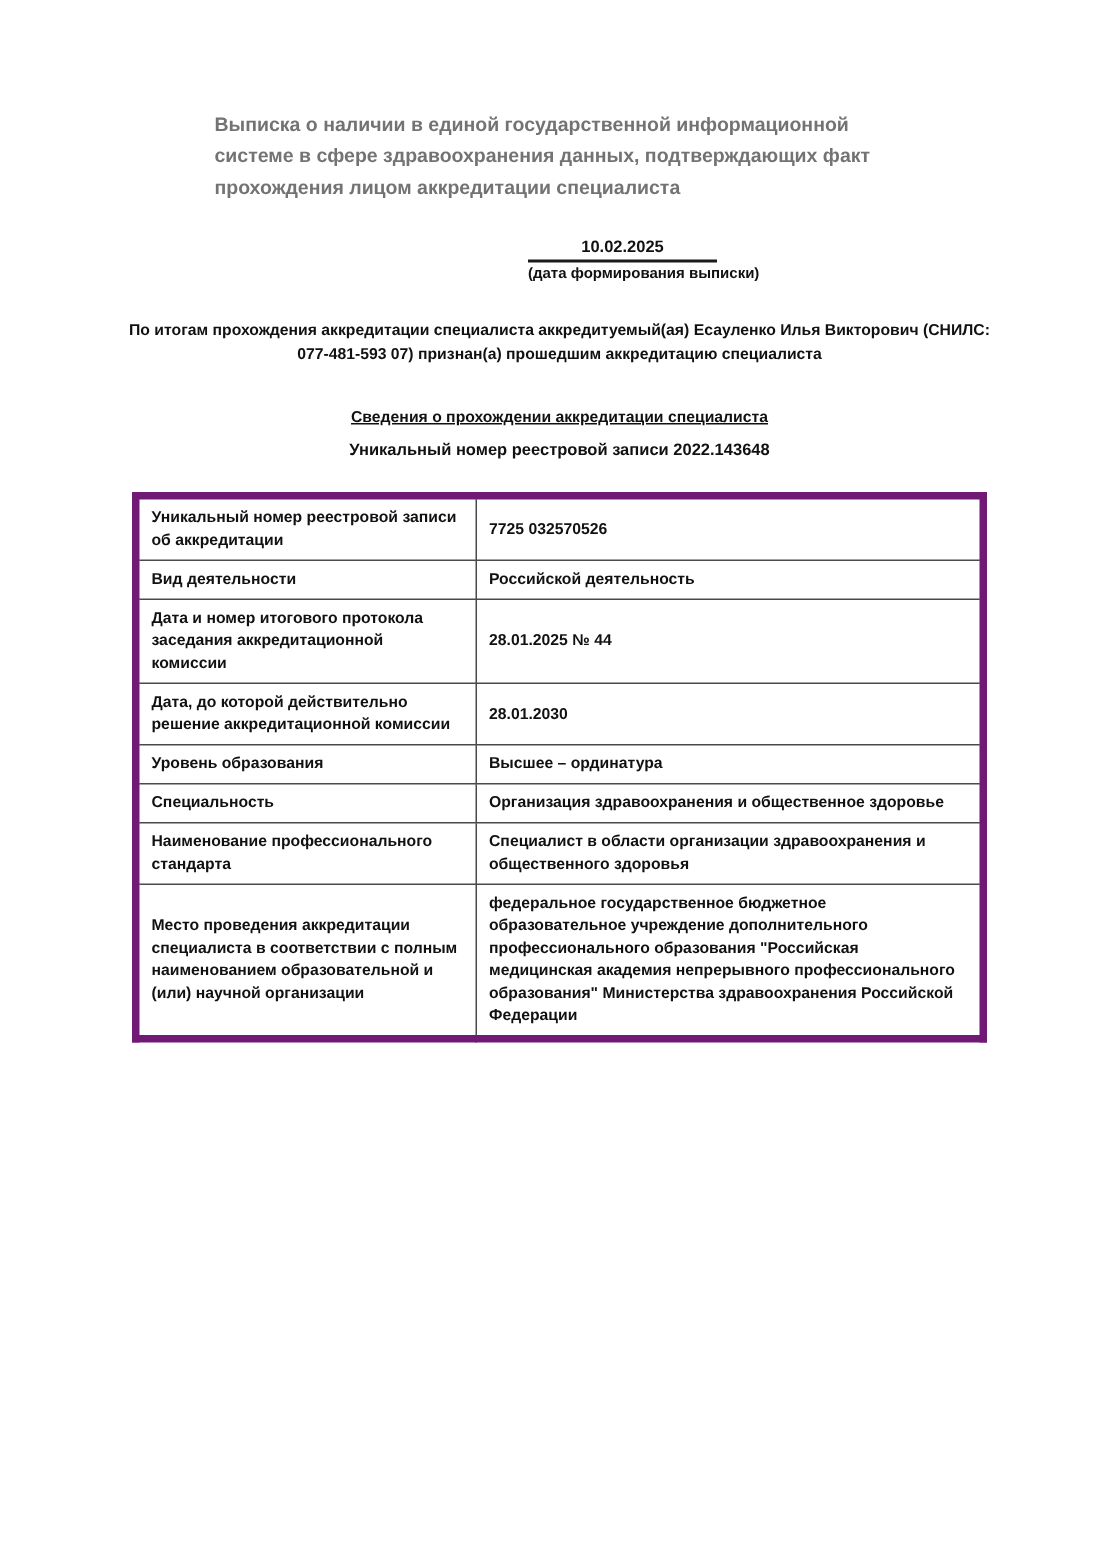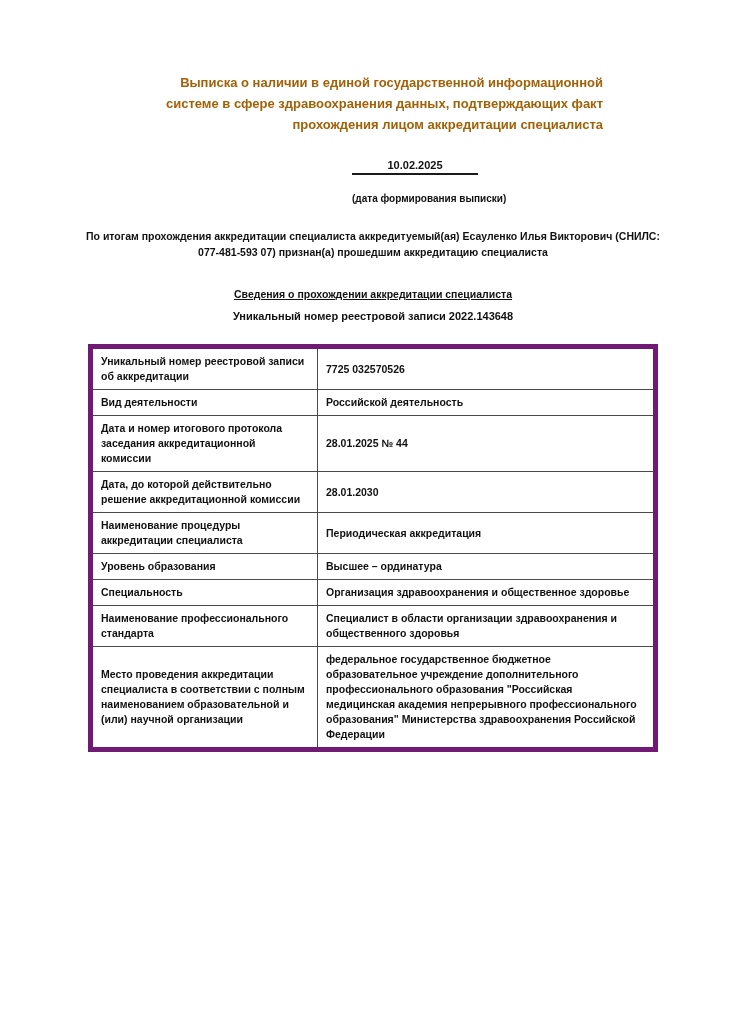--- a/index.html
+++ b/index.html
@@ -13,40 +13,40 @@
     position: relative;
     width: 746px;
     height: 1029px;
     margin: 0 auto;
     background: #ffffff;
     overflow: hidden;
   }
   .doc-title {
     margin: 72px auto 0 auto;
     max-width: 460px;
-    text-align: right;
+    text-align: left;
     font-size: 13px;
     font-weight: bold;
     line-height: 21px;
-    color: #a16207;
+    color: #737373;
   }
   .date-block {
     margin: 24px 0 0 352px;
     width: 126px;
     text-align: center;
   }
   .date-value {
     font-size: 11px;
     padding-bottom: 2px;
     border-bottom: 2px solid #1a1a1a;
     white-space: nowrap;
   }
   .date-caption {
     font-size: 10px;
-    padding-top: 18px;
+    padding-top: 2px;
     white-space: nowrap;
   }
   .intro {
     margin: 24px auto 0 auto;
     max-width: 585px;
     text-align: center;
     font-size: 10.5px;
     line-height: 16px;
   }
   .section-heading {
@@ -111,24 +111,20 @@
     <td class="cell-label">Дата и номер итогового протокола заседания аккредитационной комиссии</td>
     <td class="cell-value">28.01.2025 № 44</td>
   </tr>
 
 
   <tr class="acc-row">
     <td class="cell-label">Дата, до которой действительно решение аккредитационной комиссии</td>
     <td class="cell-value">28.01.2030</td>
   </tr>
 
-  <tr class="acc-row">
-    <td class="cell-label">Наименование процедуры аккредитации специалиста</td>
-    <td class="cell-value">Периодическая аккредитация</td>
-  </tr>
 
   <tr class="acc-row">
     <td class="cell-label">Уровень образования</td>
     <td class="cell-value">Высшее – ординатура</td>
   </tr>
 
   <tr class="acc-row">
     <td class="cell-label">Специальность</td>
     <td class="cell-value">Организация здравоохранения и общественное здоровье</td>
   </tr>

